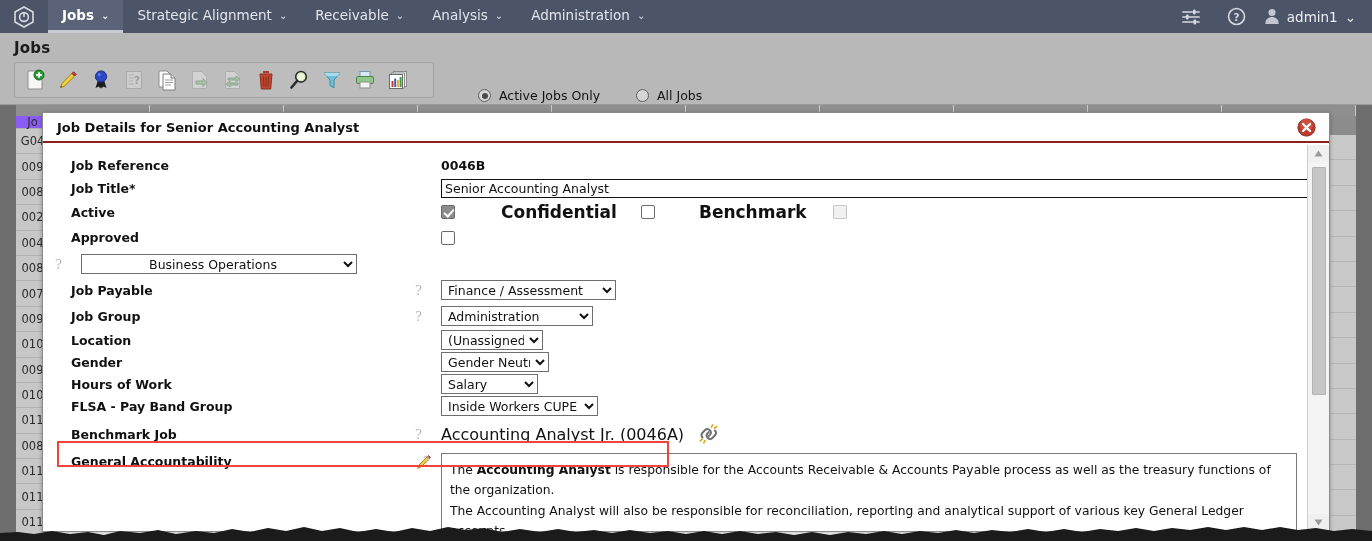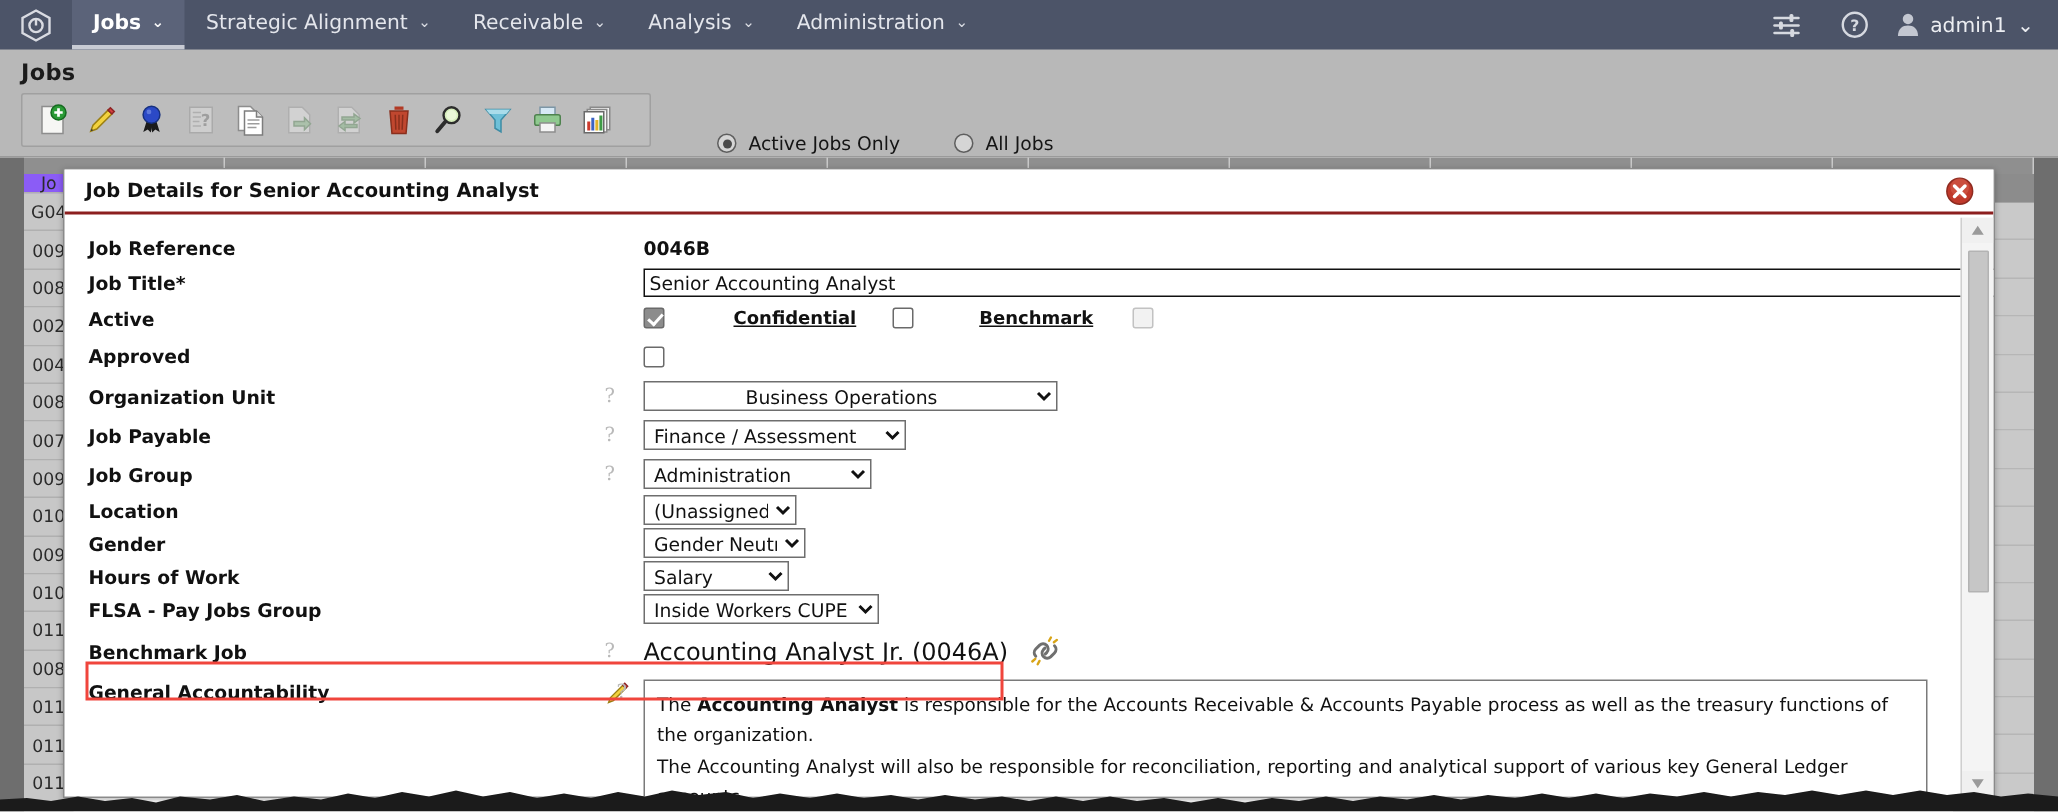--- a/index.html
+++ b/index.html
@@ -108,21 +108,21 @@
   #dlgTitleBar {
     height:30px; border-bottom:2px solid #8c1f1f; background:#ffffff;
     display:flex; align-items:center; padding:0 8px 0 14px; position:relative;
   }
   #dlgTitle { font-size:13px; font-weight:bold; color:#111; }
   #dlgClose {
     position:absolute; right:12px; top:4px; width:21px; height:21px; cursor:pointer;
   }
 
   #dlgBody { position:absolute; left:0; top:32px; right:0; bottom:0; overflow:hidden; }
-  #formScroll { position:absolute; left:0; top:0; right:22px; bottom:0; padding:9px 0 0 0; }
+  #formScroll { position:absolute; left:0; top:0; right:22px; bottom:0; padding:9px 0 0 12px; }
 
   .frow { display:flex; align-items:center; min-height:22px; position:relative; }
   .flabel {
     width:360px; padding-left:16px; font-size:12.5px; font-weight:bold; color:#111;
     flex:0 0 360px;
   }
   .fhelp {
     width:26px; flex:0 0 26px; color:#b9b9b9; font-size:13px; text-align:left;
     font-family:"DejaVu Serif","Liberation Serif",serif;
   }
@@ -140,21 +140,21 @@
   .cb {
     width:14px; height:14px; border:1px solid #6a6a6a; background:#fff;
     border-radius:2px; display:inline-block; position:relative; cursor:pointer;
   }
   .cb.checked { background:#8c8c8c; border-color:#6a6a6a; }
   .cb.checked:after {
     content:""; position:absolute; left:3.5px; top:0.5px; width:4px; height:8px;
     border:solid #ffffff; border-width:0 2px 2px 0; transform:rotate(42deg);
   }
   .cb.muted { background:#f2f2f2; border-color:#c2c2c2; cursor:default; }
-  .cbLabel { font-size:12px; font-weight:bold; color:#111;text-decoration:underline; }
+  .cbLabel { font-size:17px; font-weight:bold; color:#111; }
 
   select.sel {
     font-family:"DejaVu Sans","Liberation Sans",sans-serif;
     font-size:12.5px; height:20px; border:1px solid #6e6e6e; background:#fff;
     color:#111; padding:0 2px;
   }
   select.wide { width:276px; text-align:center; text-align-last:center; }
 
   .linkicon { margin-left:14px; cursor:pointer; display:flex; align-items:center; }
 
@@ -488,21 +488,20 @@
 
       <div class="frow" style="height:27px">
         <div class="flabel">Approved</div>
         <div class="fhelp"></div>
         <div class="fval">
             <span class="cb"></span>
           </div>
       </div>
 
       <div class="frow" style="height:26px">
-        <div class="flabel">Organization Unit</div>
         <div class="fhelp">?</div>
         <div class="fval">
           <select class="sel wide">
             <option>Business Operations</option>
           </select>
         </div>
       </div>
 
       <div class="frow" style="height:26px">
         <div class="flabel">Job Payable</div>
@@ -548,21 +547,21 @@
         <div class="flabel">Hours of Work</div>
         <div class="fhelp"></div>
         <div class="fval">
           <select class="sel" style="width:97px">
             <option>Salary</option>
           </select>
         </div>
       </div>
 
       <div class="frow" style="height:22px">
-        <div class="flabel">FLSA - Pay Jobs Group</div>
+        <div class="flabel">FLSA - Pay Band Group</div>
         <div class="fhelp"></div>
         <div class="fval">
           <select class="sel" style="width:157px">
             <option>Inside Workers CUPE 67</option>
           </select>
         </div>
       </div>
 
       <div class="frow" style="height:34px">
         <div class="flabel">Benchmark Job</div>

